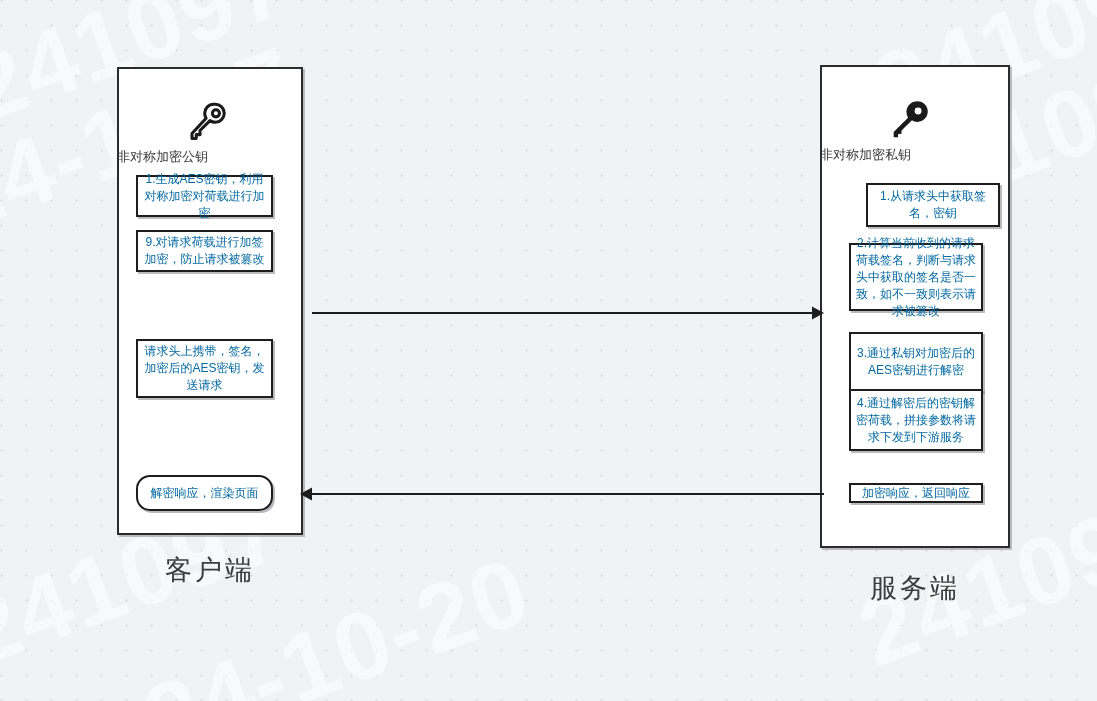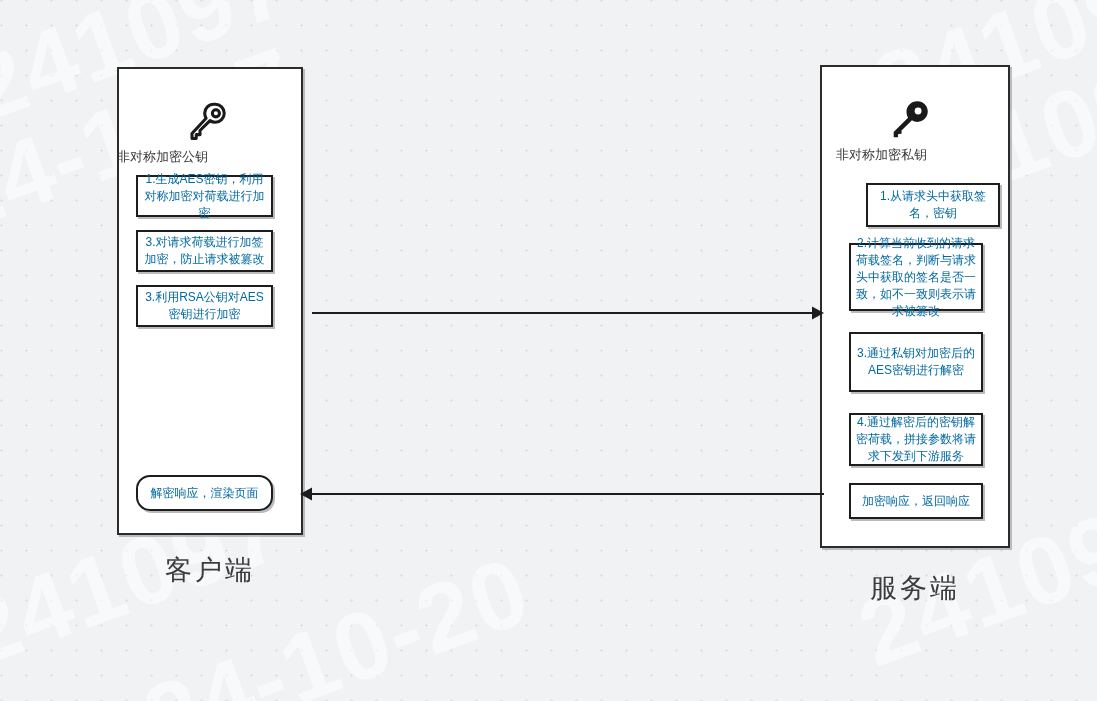--- a/index.html
+++ b/index.html
@@ -54,21 +54,21 @@
 
   .role-label {
     position: absolute;
     text-align: left;
     font-size: 13px;
     color: #3a3a3a;
     font-family: "Liberation Sans", sans-serif;
     white-space: nowrap;
   }
   #client-role { left: 117px; top: 148px; width: 186px; }
-  #server-role { left: 820px; top: 146px; width: 224px; margin-left: 16px; }
+  #server-role { left: 820px; top: 146px; width: 224px; }
 
   .step-box {
     position: absolute;
     background: #ffffff;
     border: 2px solid #1d1d1d;
     box-shadow: 2px 2px 0 0 rgba(120,120,125,0.5);
     box-sizing: border-box;
     display: flex;
     align-items: center;
     justify-content: center;
@@ -84,22 +84,22 @@
 
   #c-step-1 { top: 175px; height: 42px; }
   #c-step-2 { top: 230px; height: 42px; }
   #c-step-3 { top: 285px; height: 42px; }
   #c-step-4 { top: 339px; height: 59px; }
   #c-step-5 { top: 475px; height: 36px; border-radius: 14px; }
 
   #s-step-1 { top: 183px; height: 44px; margin-left: 17px; }
   #s-step-2 { top: 243px; height: 68px; }
   #s-step-3 { top: 332px; height: 60px; }
-  #s-step-4 { top: 389px; height: 53px; margin-top: 24px; }
-  #s-step-5 { top: 483px; height: 36px; }
+  #s-step-4 { top: 389px; height: 62px; }
+  #s-step-5 { top: 483px; height: 20px; }
 
   .flow-arrow { position: absolute; }
   #request-arrow  { left: 312px; top: 304px; width: 512px; height: 18px; }
   #response-arrow { left: 300px; top: 485px; width: 524px; height: 18px; }
 
   .caption {
     position: absolute;
     font-size: 27px;
     color: #3c3c3c;
     letter-spacing: 3px;
@@ -130,22 +130,22 @@
       <g fill="none" stroke="#1a1a1a" stroke-width="3.2" stroke-linejoin="round" stroke-linecap="round">
         <path d="M30.5 6.5c5.2 0 9.4 4.2 9.4 9.4s-4.2 9.4-9.4 9.4c-2.0 0-3.9-.63-5.45-1.7L14.6 33.9l.05 4.3-3.9.05-.1 3.9-4.35.05-.05-5.2L21.0 21.2c-.95-1.5-1.5-3.3-1.5-5.25 0-5.2 4.2-9.45 9.45-9.45z"></path>
         <circle cx="31.2" cy="16.0" r="3.7"></circle>
       </g>
     </svg>
   </div>
 
   <div class="role-label" id="client-role">非对称加密公钥</div>
 
   <div class="step-box c-box" id="c-step-1">1.生成AES密钥，利用对称加密对荷载进行加密</div>
-  <div class="step-box c-box" id="c-step-2">3.对请求荷载进行加签加密，防止请求被篡改</div>
-  <div class="step-box c-box" id="c-step-3">3.利用RSA公钥对AES密钥进行加密</div>
+  <div class="step-box c-box" id="c-step-2">9.对请求荷载进行加签加密，防止请求被篡改</div>
+  <div class="step-box c-box" id="c-step-4">请求头上携带，签名，加密后的AES密钥，发送请求</div>
   <div class="step-box c-box" id="c-step-5">解密响应，渲染页面</div>
 
   <div class="lane" id="server-lane"></div>
 
   <div class="key-icon" id="server-key">
     <svg viewBox="0 0 48 48" width="46" height="46" aria-hidden="true">
       <path fill="#1a1a1a" d="M30.8 5.6c5.9 0 10.7 4.8 10.7 10.7S36.7 27 30.8 27c-2.1 0-4.1-.6-5.8-1.7L14.1 35.9l.05 3.6-3.6.05-.1 3.5-4.5.05-.05-5.6L20.9 22.6c-1.0-1.8-1.6-3.85-1.6-6.05 0-5.9 4.7-10.95 11.5-10.95z"></path>
       <circle cx="31.4" cy="15.7" r="3.6" fill="#ffffff"></circle>
     </svg>
   </div>

